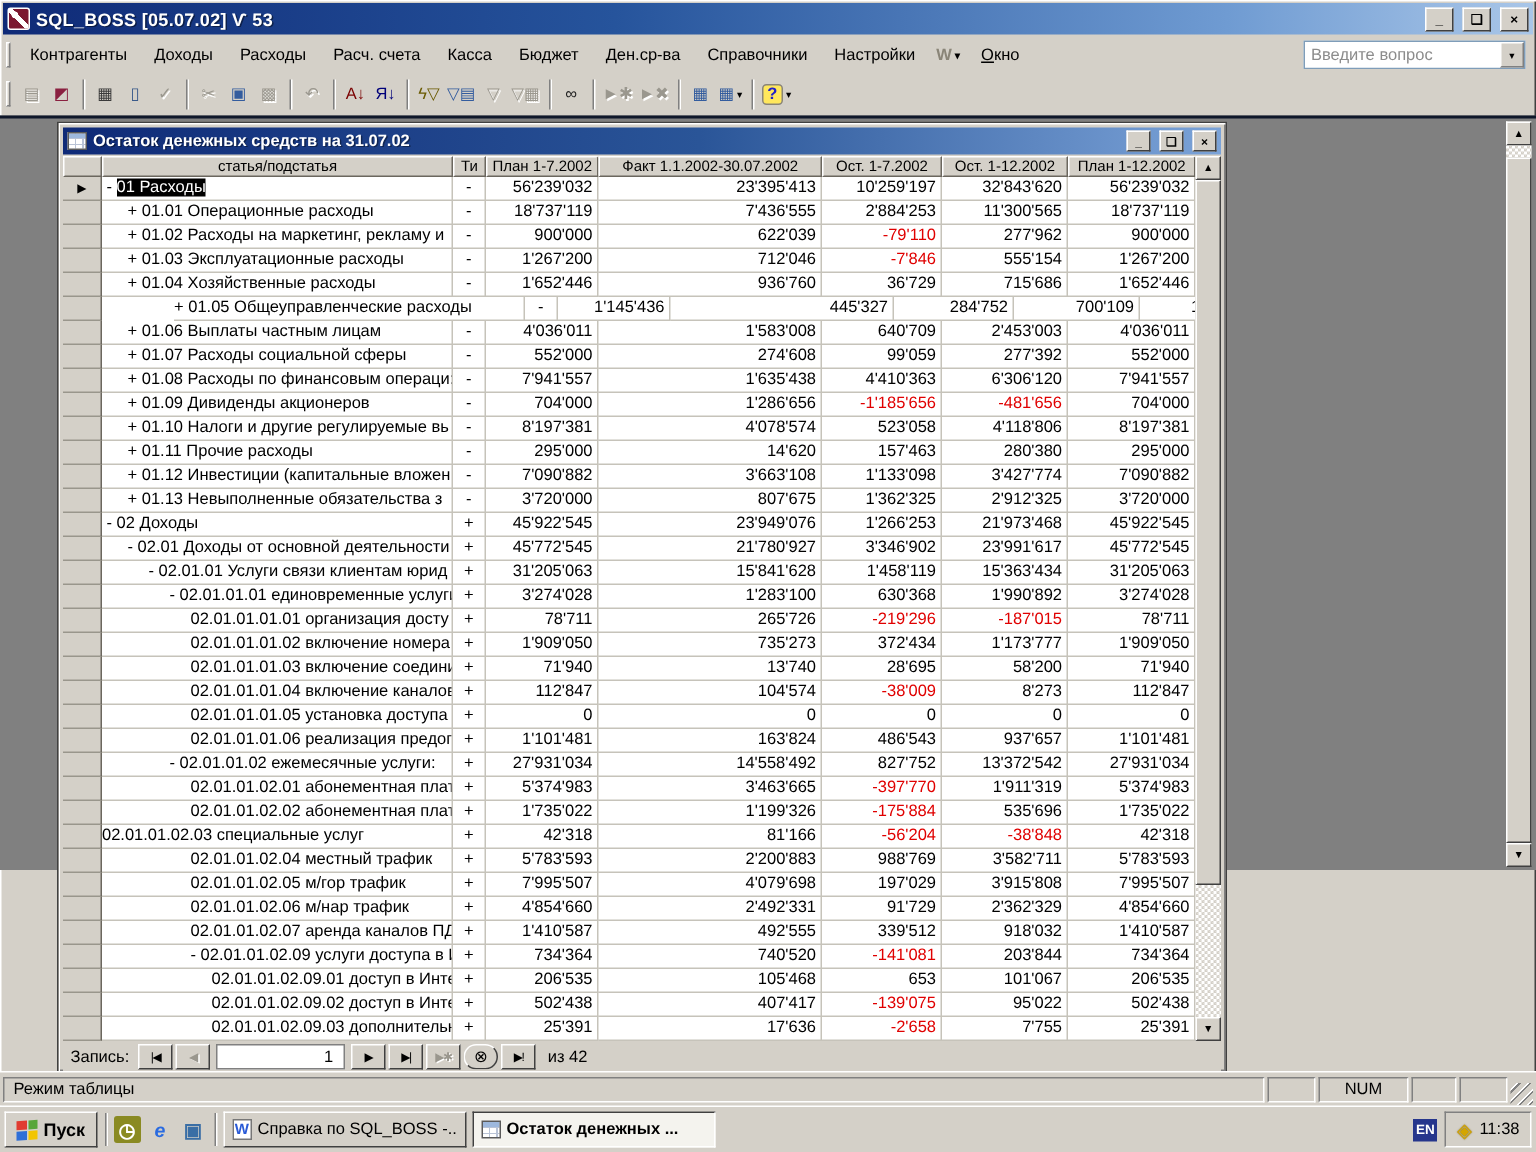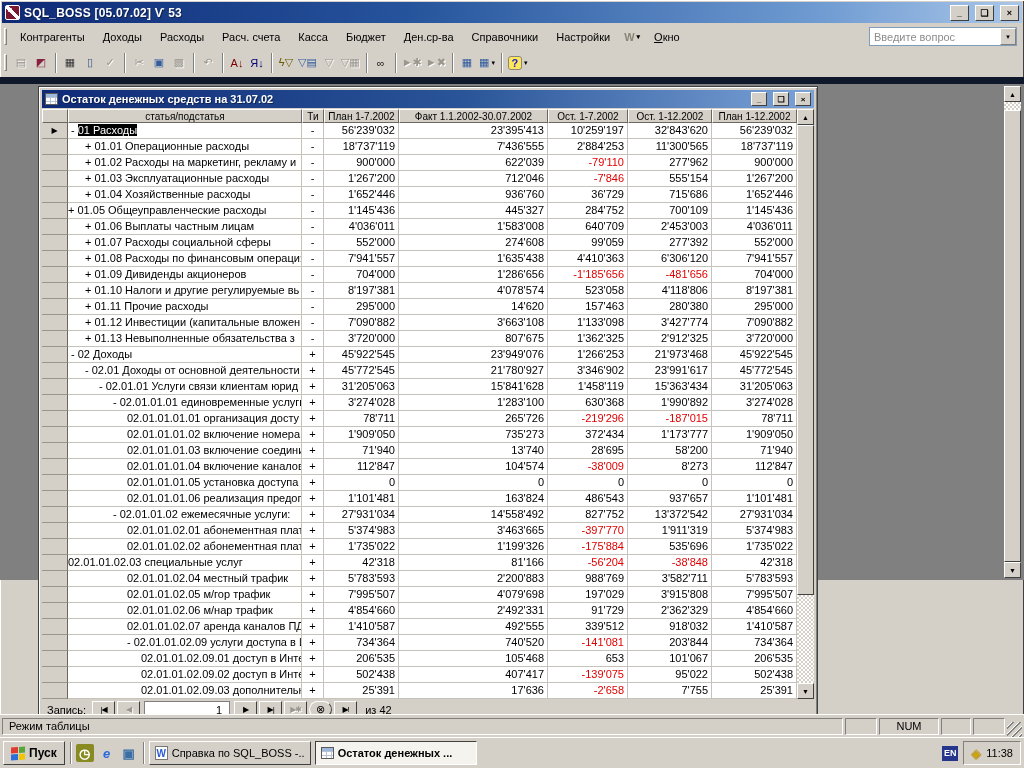--- a/index.html
+++ b/index.html
@@ -38,21 +38,21 @@
   .toolbar { position:absolute; top:49px; left:0; right:0; height:27px; display:flex; align-items:center; padding-left:2px; }
   .tbtn { min-width:20px; height:20px; padding:0 2px; display:flex; align-items:center; justify-content:center;
     font-size:11px; white-space:nowrap; }
   .tbtn.dis { color:#9a978e; text-shadow:1px 1px 0 #fff; }
   .tbtn .dd { font-size:7px; margin-left:2px; color:#000; }
   .tbtn.help-bubble span.g { background:#ffe75c; border:1px solid #8a8578; color:#2222c8; font-weight:bold;
     width:14px; height:14px; display:flex; align-items:center; justify-content:center; border-radius:3px; }
   .tsep { width:1px; height:20px; background:#808080; box-shadow:1px 0 0 #fff; margin:0 4px; flex:0 0 1px; }
 
   
-  .mdi { position:absolute; top:77px; left:0; right:0; height:503px; background:#808080; border-top:7px solid #0f172a; }
+  .mdi { position:absolute; top:77px; left:0; right:0; height:503px; background:#808080; border-top:2px solid #0f172a; }
 
   .docwin { position:absolute; left:38px; top:2px; width:780px; height:634px; background:#d4d0c8;
     border:1px solid #404040; box-shadow: inset 1px 1px 0 #fff, inset -1px -1px 0 #808080; padding:3px; }
   .doc-title { height:18px; background: linear-gradient(90deg,#0f2a77 0%,#2a5598 55%,#7ba3d8 100%);
     display:flex; align-items:center; gap:4px; padding:0 3px; margin-bottom:1px; }
   .doc-title .t { flex:1; color:#fff; font-weight:bold; font-size:11px; white-space:nowrap; overflow:hidden;
     text-shadow:1px 1px 0 rgba(0,0,0,.4); }
   .docbtn { width:16px; height:14px; background:#d4d0c8; border:1px solid; border-color:#fff #404040 #404040 #fff;
     display:flex; align-items:center; justify-content:center; font:bold 8px "Liberation Sans",sans-serif; }
   .docbtn + .docbtn { margin-left:2px; }
@@ -322,21 +322,21 @@
                 <span class="c cname w-name" style="padding-left: 17px;">+ 01.04 Хозяйственные расходы</span>
                 <span class="c cti w-ti">-</span>
                 <span class="c num w-p7">1'652'446</span>
                 <span class="c num w-f">936'760</span>
                 <span class="c num w-o7">36'729</span>
                 <span class="c num w-o12">715'686</span>
                 <span class="c num w-p12">1'652'446</span>
               </div>
               <div class="trow">
                 <span class="c csel w-sel"></span>
-                <span class="c cname w-name" style="">+ 01.05 Общеуправленческие расходы</span>
+                <span class="c cname w-name" style=" margin-left: 48px;">+ 01.05 Общеуправленческие расходы</span>
                 <span class="c cti w-ti">-</span>
                 <span class="c num w-p7">1'145'436</span>
                 <span class="c num w-f">445'327</span>
                 <span class="c num w-o7">284'752</span>
                 <span class="c num w-o12">700'109</span>
                 <span class="c num w-p12">1'145'436</span>
               </div>
               <div class="trow">
                 <span class="c csel w-sel"></span>
                 <span class="c cname w-name" style="padding-left: 17px;">+ 01.06 Выплаты частным лицам</span>

